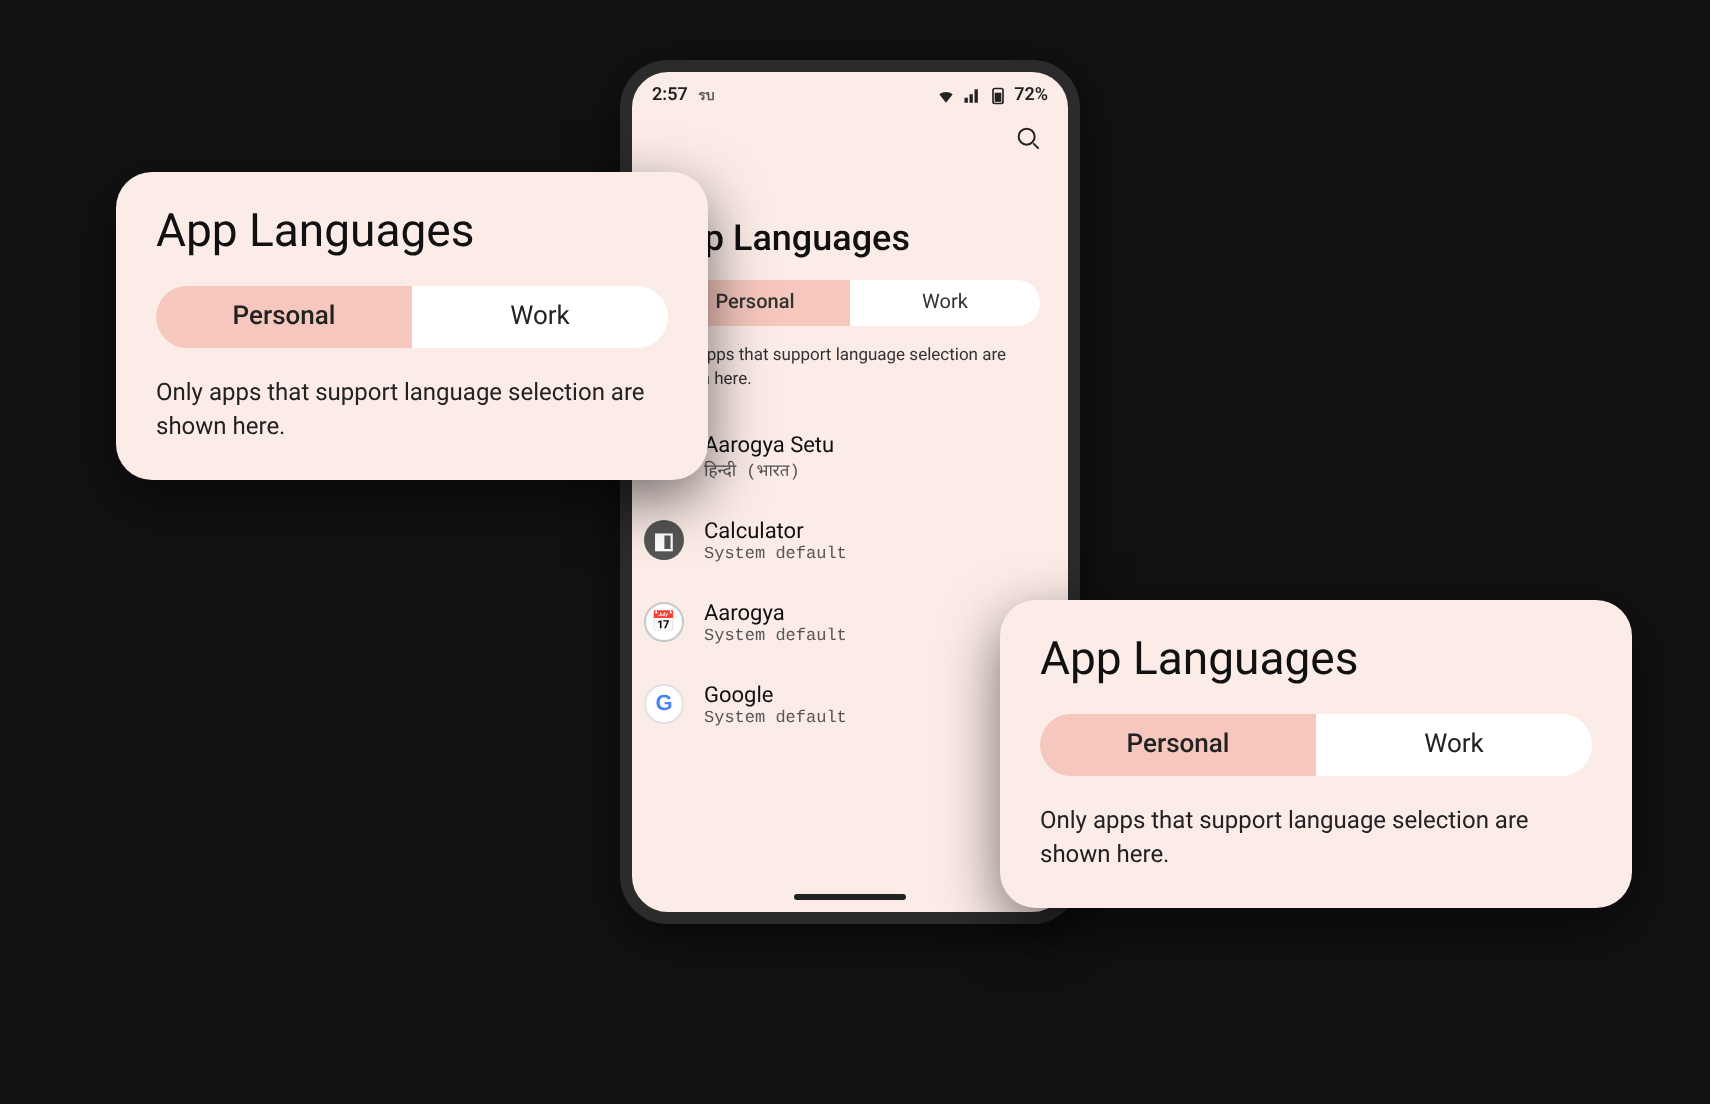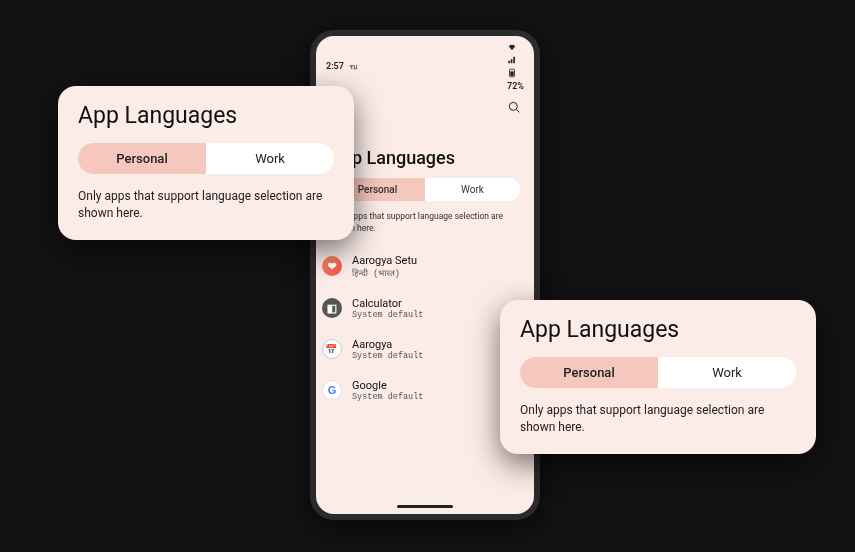--- a/index.html
+++ b/index.html
@@ -10,34 +10,34 @@
     position: relative;
     overflow: hidden;
   }
 
   
   .phone {
     position: absolute;
     left: 310px;
     top: 30px;
     width: 230px;
-    height: 490px;
+    height: 432px;
     background: #FCECE8;
     border: 6px solid #2b2b2b;
     border-radius: 24px;
     box-shadow: 0 6px 24px rgba(0,0,0,.6);
     overflow: hidden;
   }
   .statusbar {
     display:flex; justify-content:space-between; align-items:center;
     padding: 6px 10px 2px;
     font-size: 9px; font-weight:600;
     color:#222;
   }
-  .status-right { display:flex; align-items:flex-start; gap:3px;flex-direction:column; }
+  .status-right { display:flex; align-items:center; gap:3px; }
   .status-right svg { width:10px; height:10px; }
   .topbar {
     display:flex; justify-content:flex-end; align-items:center;
     padding: 6px 12px;
   }
   .topbar svg { width:16px; height:16px; stroke:#222; fill:none; stroke-width:1.5; }
   .phone h1 {
     font-size: 18px;
     font-weight: 500;
     color:#111;

